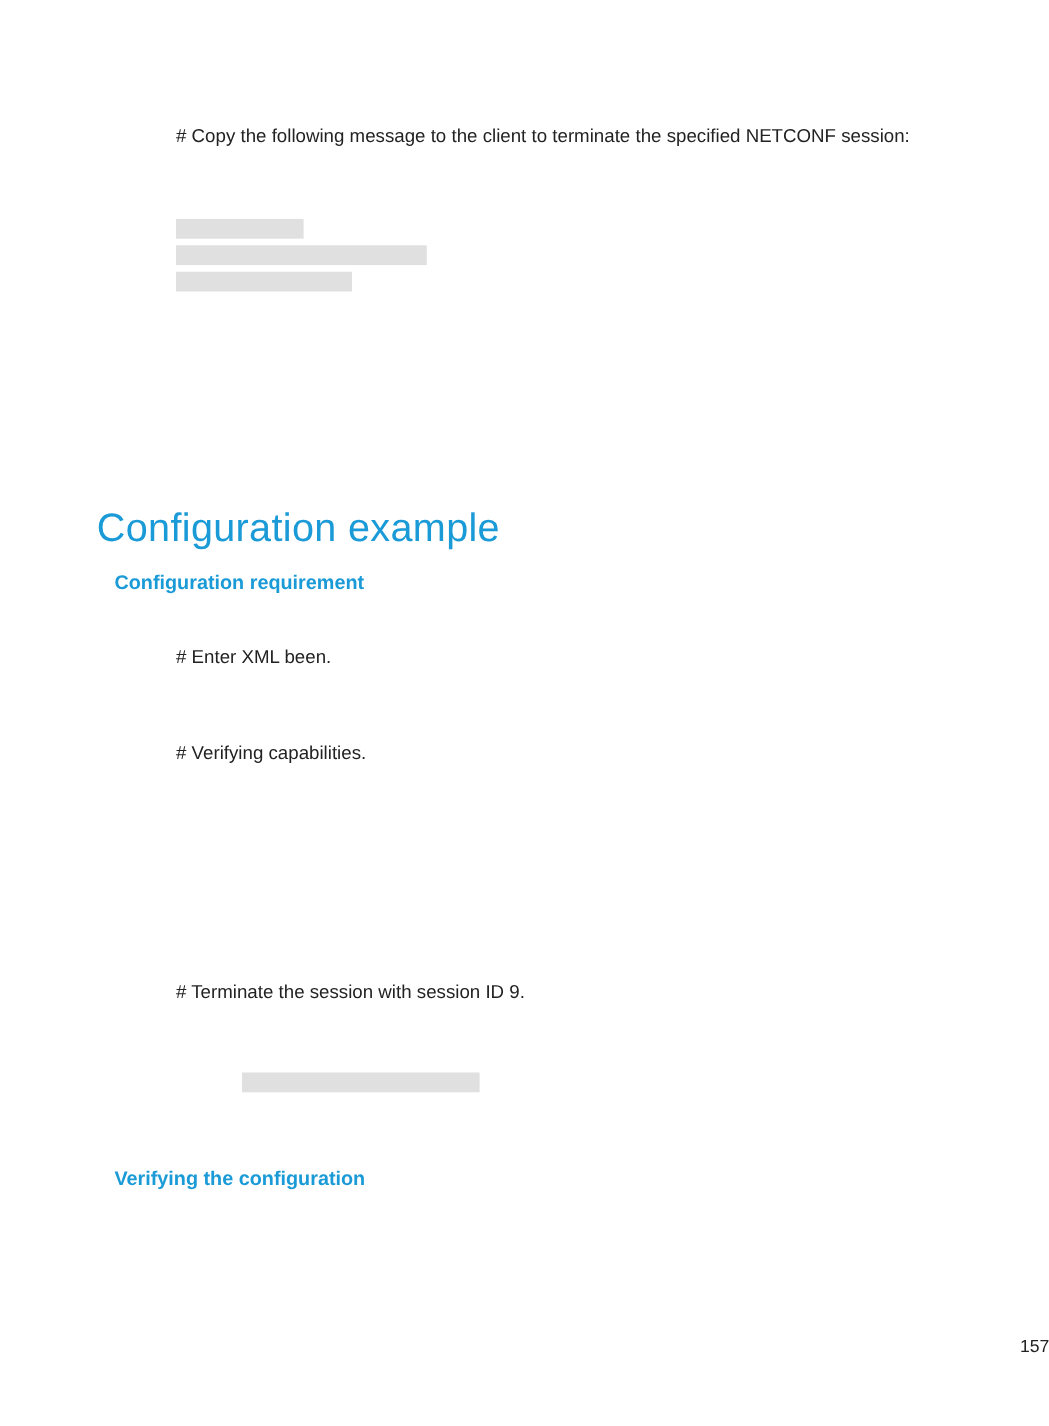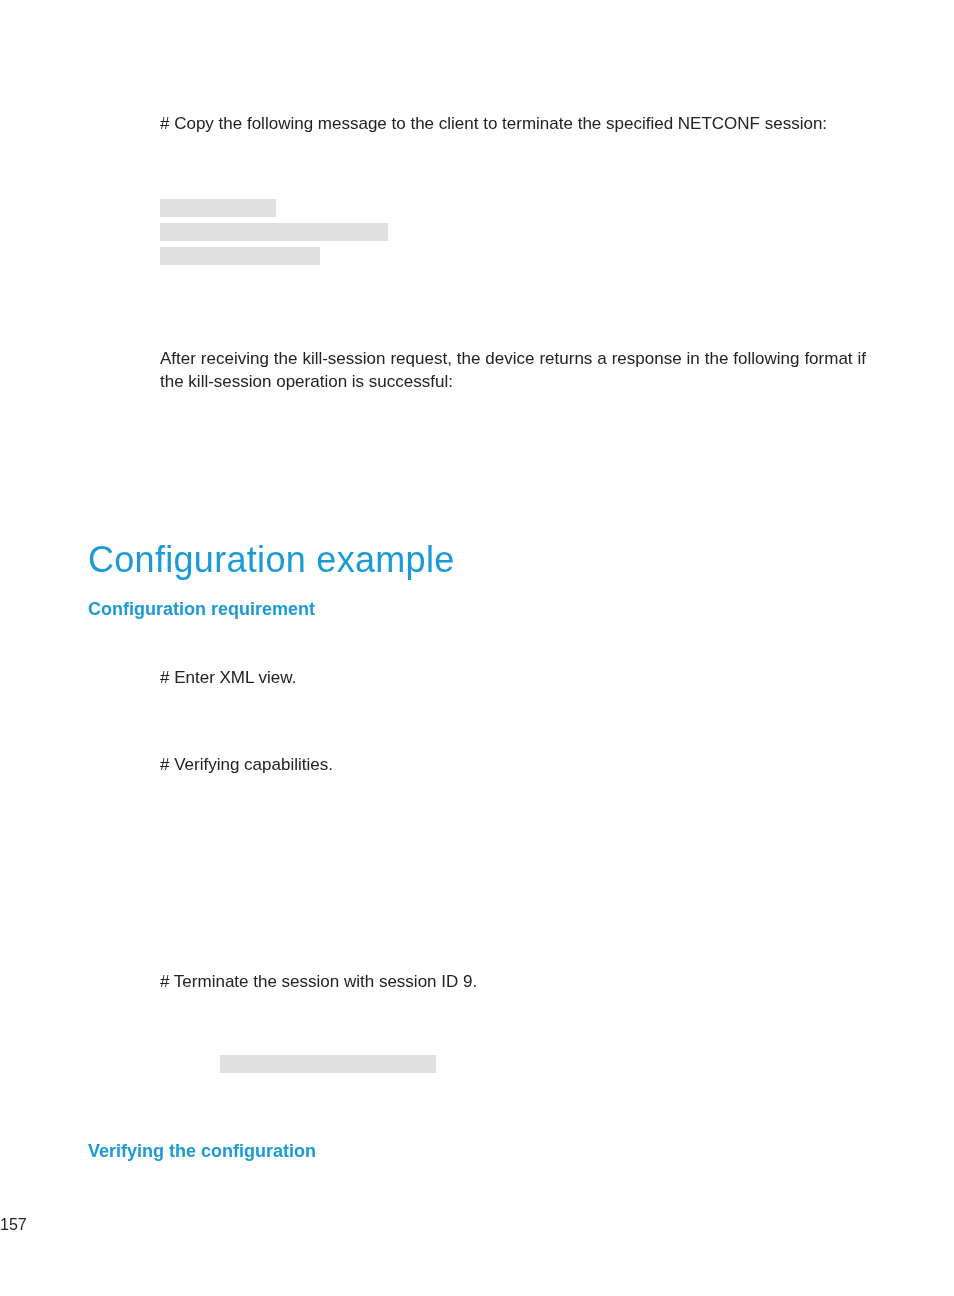--- a/index.html
+++ b/index.html
@@ -43,28 +43,28 @@
     color: #1a9ad6;
     font-size: 36px;
     font-weight: 400;
     margin: 0 0 18px 0;
     letter-spacing: 0.3px;
   }
   .h3 {
     color: #1a9ad6;
     font-size: 18px;
     font-weight: 600;
-    margin: 0 0 10px 0;
+    margin: 0 0 10px 16px;
   }
   .page-number {
     position: absolute;
     bottom: 62px;
     width: 100%;
     left: 0;
-    text-align: left;
+    text-align: right;
     font-size: 16px;
     color: #222;
   }
   .spacer-md { height: 20px; }
 </style>
 </head>
 <body>
 
 <div class="page">
 
@@ -73,31 +73,30 @@
   <div style="height:46px"></div>
 
   <div class="redact-row">
     <span class="code-redact" style="width:116px"></span>
     <span class="code-redact" style="width:228px"></span>
     <span class="code-redact" style="width:160px"></span>
   </div>
 
   <div style="height:60px"></div>
 
-  <p class="body-text body-indent" style="text-align:justify;">After receiving the kill-session request, the device returns a response in the following format if the kill-session operation is successful:</p>
 
   <div style="height:128px"></div>
 
   <h1 class="h1">Configuration example</h1>
 
   <h3 class="h3">Configuration requirement</h3>
 
   <div class="spacer-md"></div>
 
-  <p class="body-text body-indent"># Enter XML view.</p>
+  <p class="body-text body-indent"># Enter XML been.</p>
 
   <div style="height:30px"></div>
 
   <p class="body-text body-indent"># Verifying capabilities.</p>
 
   <div style="height:160px"></div>
 
   <p class="body-text body-indent"># Terminate the session with session ID 9.</p>
 
   <div style="height:44px"></div>

